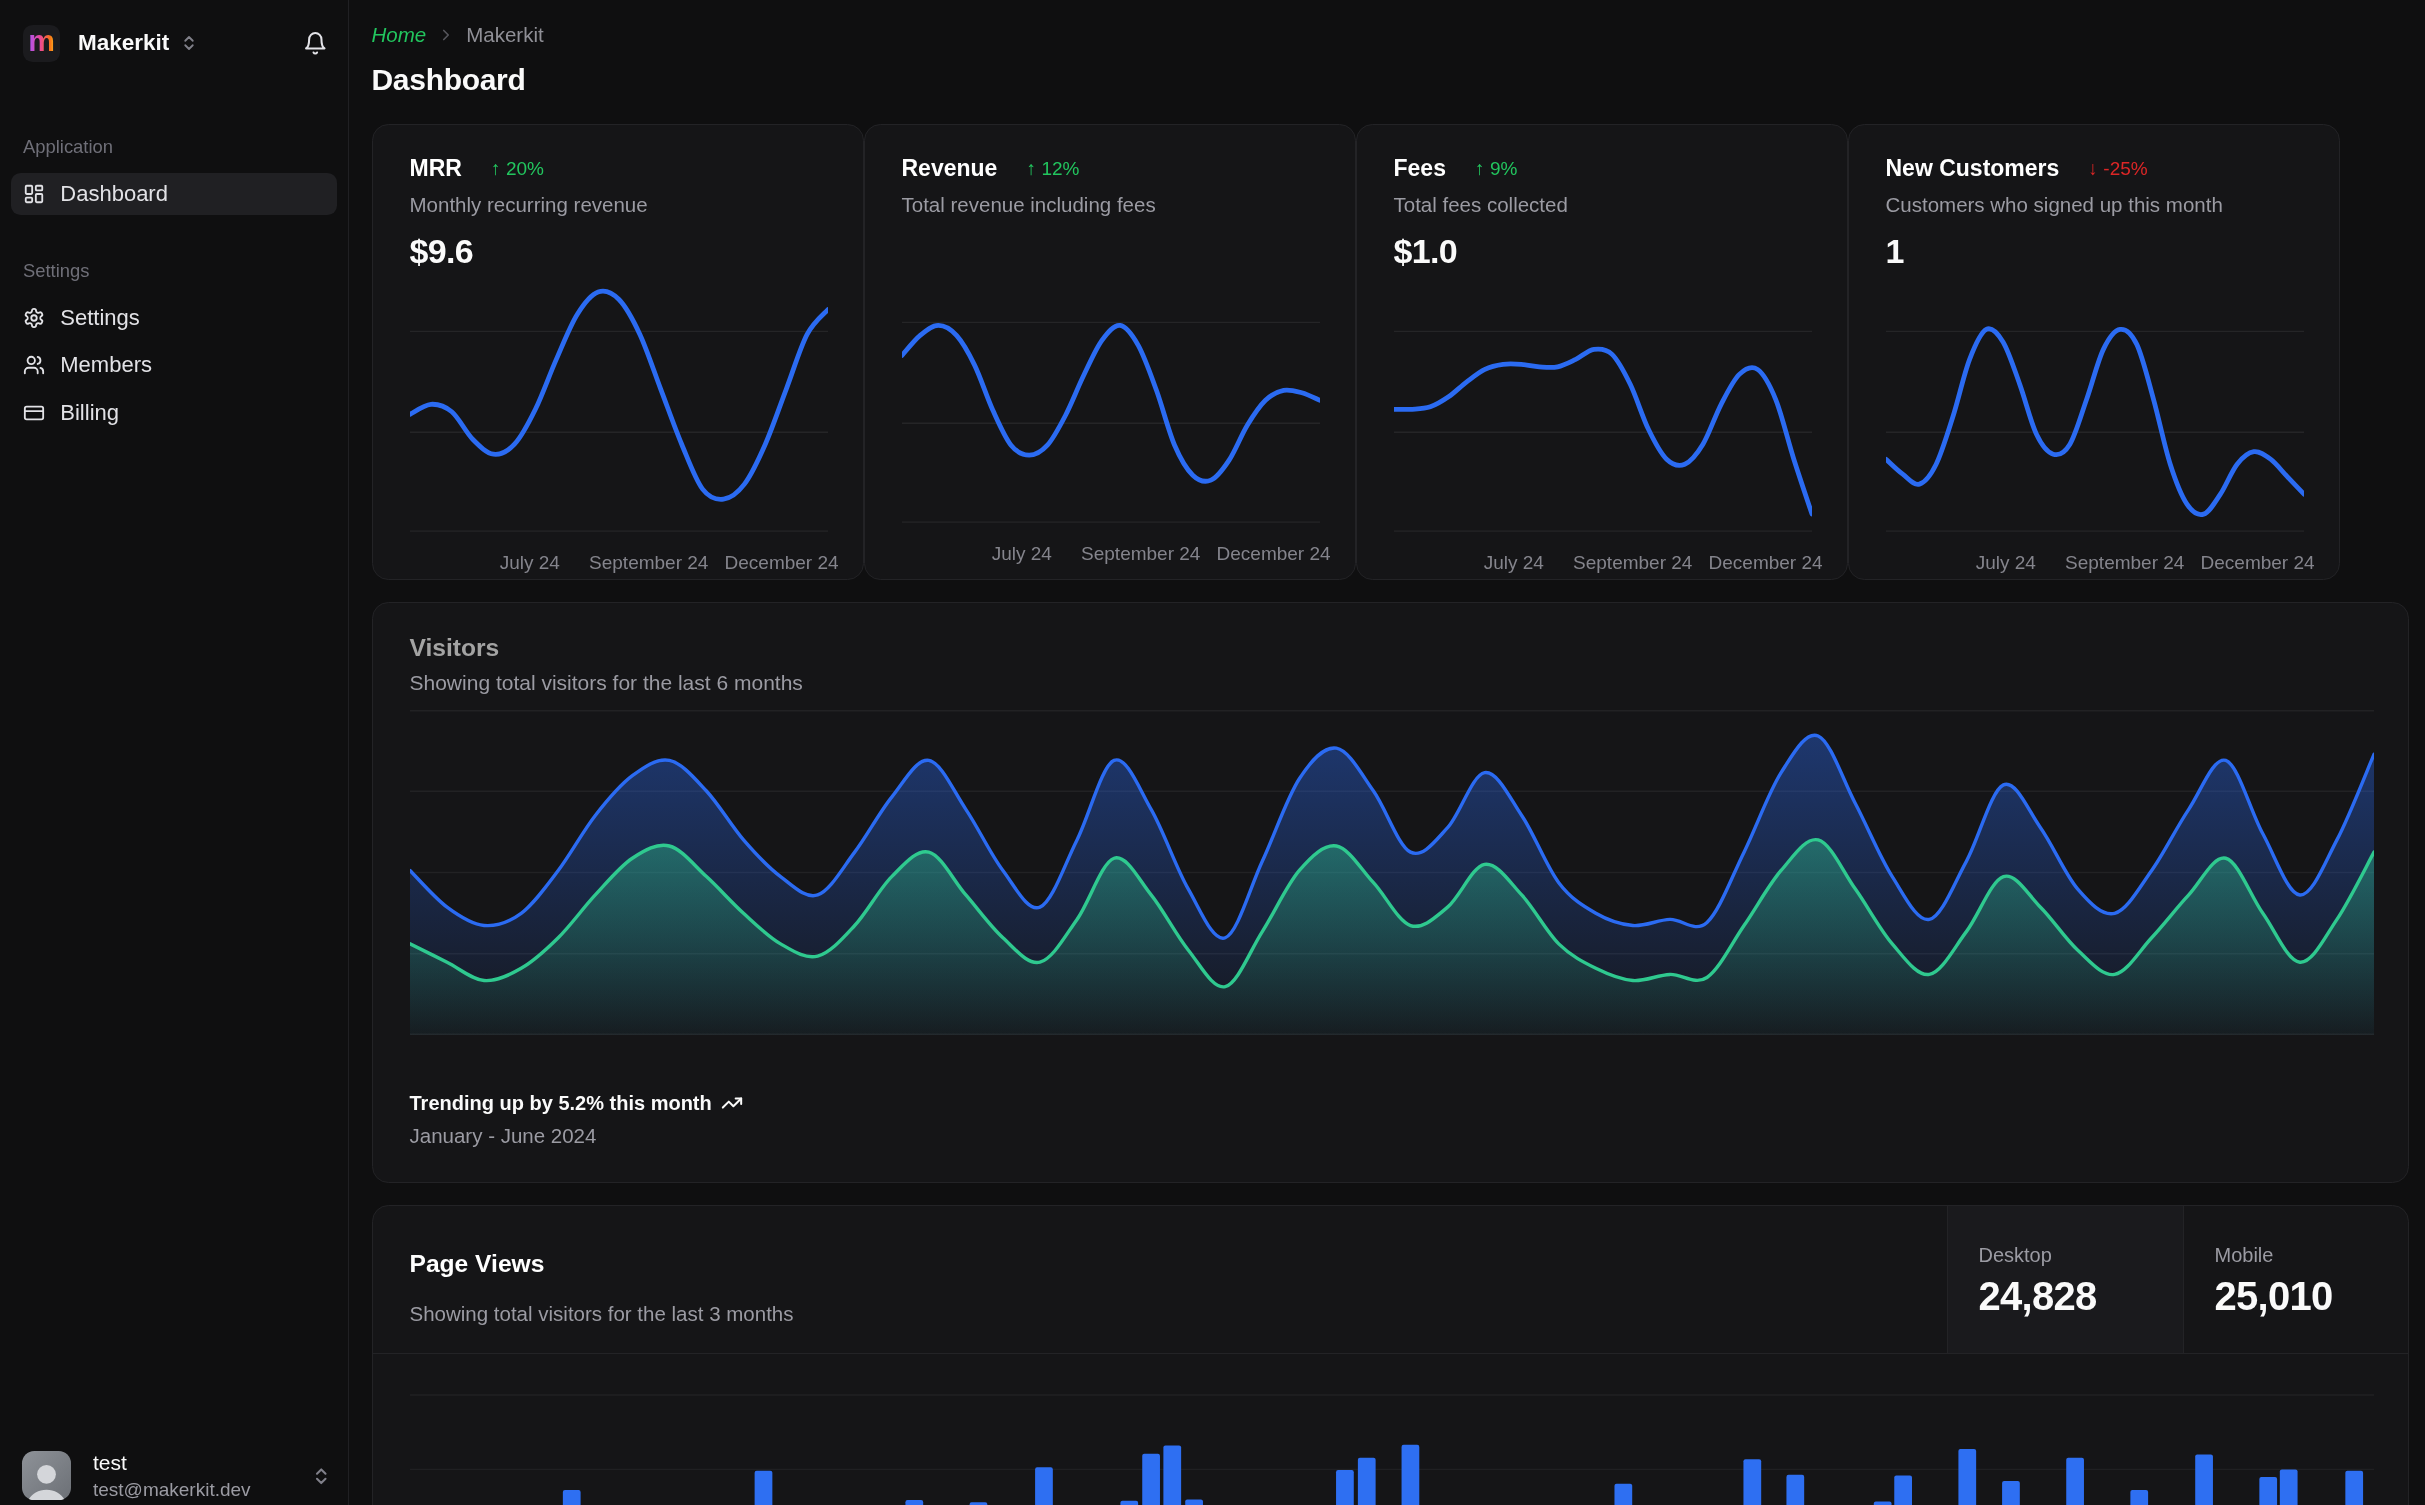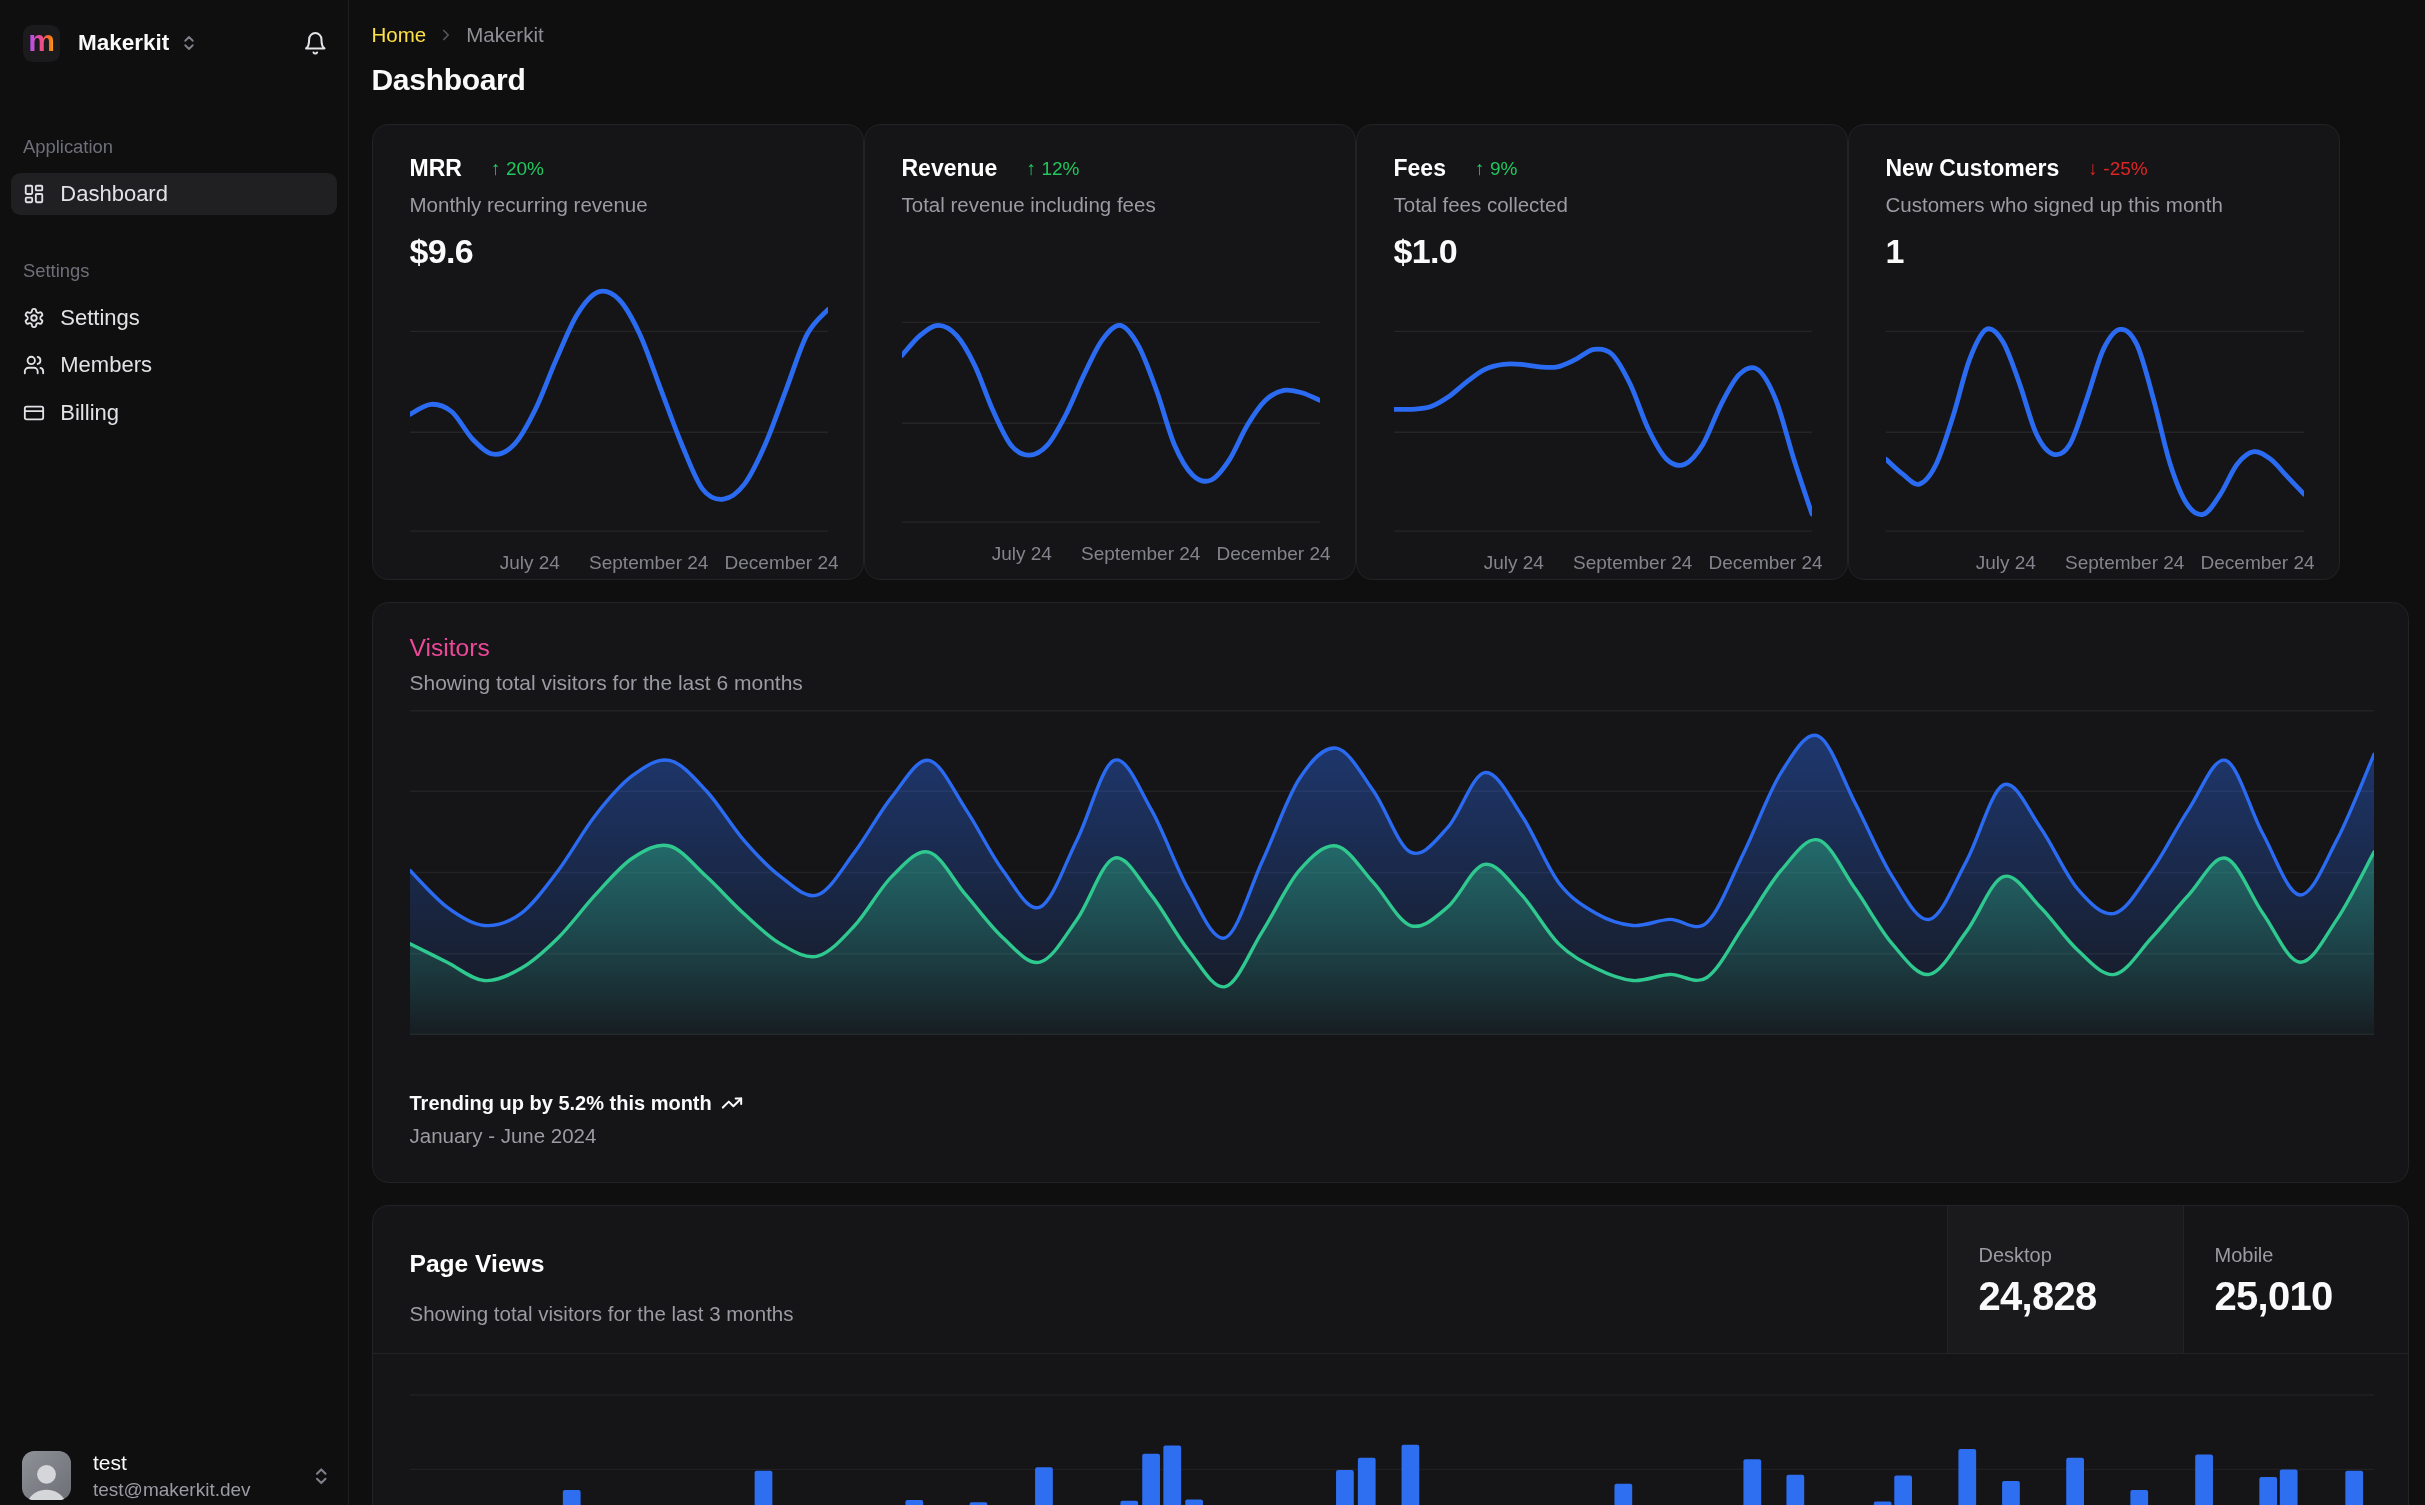--- a/index.html
+++ b/index.html
@@ -30,21 +30,21 @@
   .avatar{width:49px;height:49px;border-radius:12.3px;overflow:hidden;flex:0 0 auto;
           background:linear-gradient(135deg,#8e9298 0%,#6c7076 100%);position:relative;}
   .avatar svg{position:absolute;left:0;top:4.1px;}
   .user-meta{margin-left:22px;min-width:0;}
   .user-name{font-size:21px;color:#fafafa;}
   .user-email{font-size:19px;color:#9b9ba3;margin-top:4.1px;}
   .user-caret{margin-left:auto;color:#80808a;display:flex;}
 
   .main{position:absolute;left:351px;top:0;right:0;bottom:0;padding:23px 17px 0 20.5px;}
   .breadcrumb{display:flex;align-items:center;gap:11px;font-size:20.5px;}
-  .bc-home{color:#fde047;}
+  .bc-home{color:#22c55e;font-style:italic;}
   .bc-sep{display:flex;color:#55555c;}
   .bc-current{color:#8f8f96;}
   .page-title{font-size:30px;font-weight:700;margin:16.4px 0 0 0;color:#fafafa;letter-spacing:-0.3px;}
 
   .stats-row{display:flex;margin-top:27px;}
   .card{background:#151517;border:1.4px solid #232326;border-radius:16.4px;box-sizing:border-box;}
   .stat-card{width:492px;height:456px;display:flex;flex-direction:column;padding:30px 34px 9.6px 37px;}
   .stat-head{display:flex;align-items:center;}
   .stat-title{font-size:23px;font-weight:650;color:#fff;}
   .delta{margin-left:29px;font-size:19px;display:flex;align-items:center;gap:5.5px;}
@@ -52,21 +52,21 @@
   .delta.down{color:#dc2626;}
   .stat-sub{margin-top:11px;font-size:20.5px;color:#9b9ba3;}
   .stat-value{margin-top:15px;font-size:34px;font-weight:700;letter-spacing:-0.7px;color:#fafafa;}
   .spark-wrap{margin-top:auto;}
   .x-labels{position:relative;height:24.6px;margin:11px 0 2.7px 0;font-size:19px;color:#84848c;}
   .x-labels span{position:absolute;transform:translateX(-50%);white-space:nowrap;}
   .xl-0{left:28.7%;} .xl-1{left:57.1%;} .xl-2{left:88.8%;}
 
   .visitors-card{width:2037px;height:581px;margin-top:22px;padding:31px 34px 0 37px;
                  display:flex;flex-direction:column;}
-  .vc-title{font-size:24.6px;font-weight:400;color:#ec4899;}
+  .vc-title{font-size:24.6px;font-weight:700;color:#a3a3a3;}
   .vc-sub{font-size:21px;color:#9b9ba3;margin-top:8.2px;}
   .vc-chart{margin-top:15px;}
   .vc-trend{display:flex;align-items:center;gap:9.6px;margin-top:57px;font-size:20px;font-weight:600;color:#fafafa;}
   .vc-range{font-size:20.5px;color:#9b9ba3;margin-top:9.6px;}
 
   .pv-card{width:2037px;height:478px;margin-top:22px;padding:0;position:relative;overflow:hidden;}
   .pv-header{display:flex;height:147px;border-bottom:1.4px solid #232326;}
   .pv-head-left{flex:1;padding:44px 0 0 37px;}
   .pv-title{font-size:24.6px;font-weight:650;color:#fff;}
   .pv-sub{font-size:20.5px;color:#9b9ba3;margin-top:24px;}

